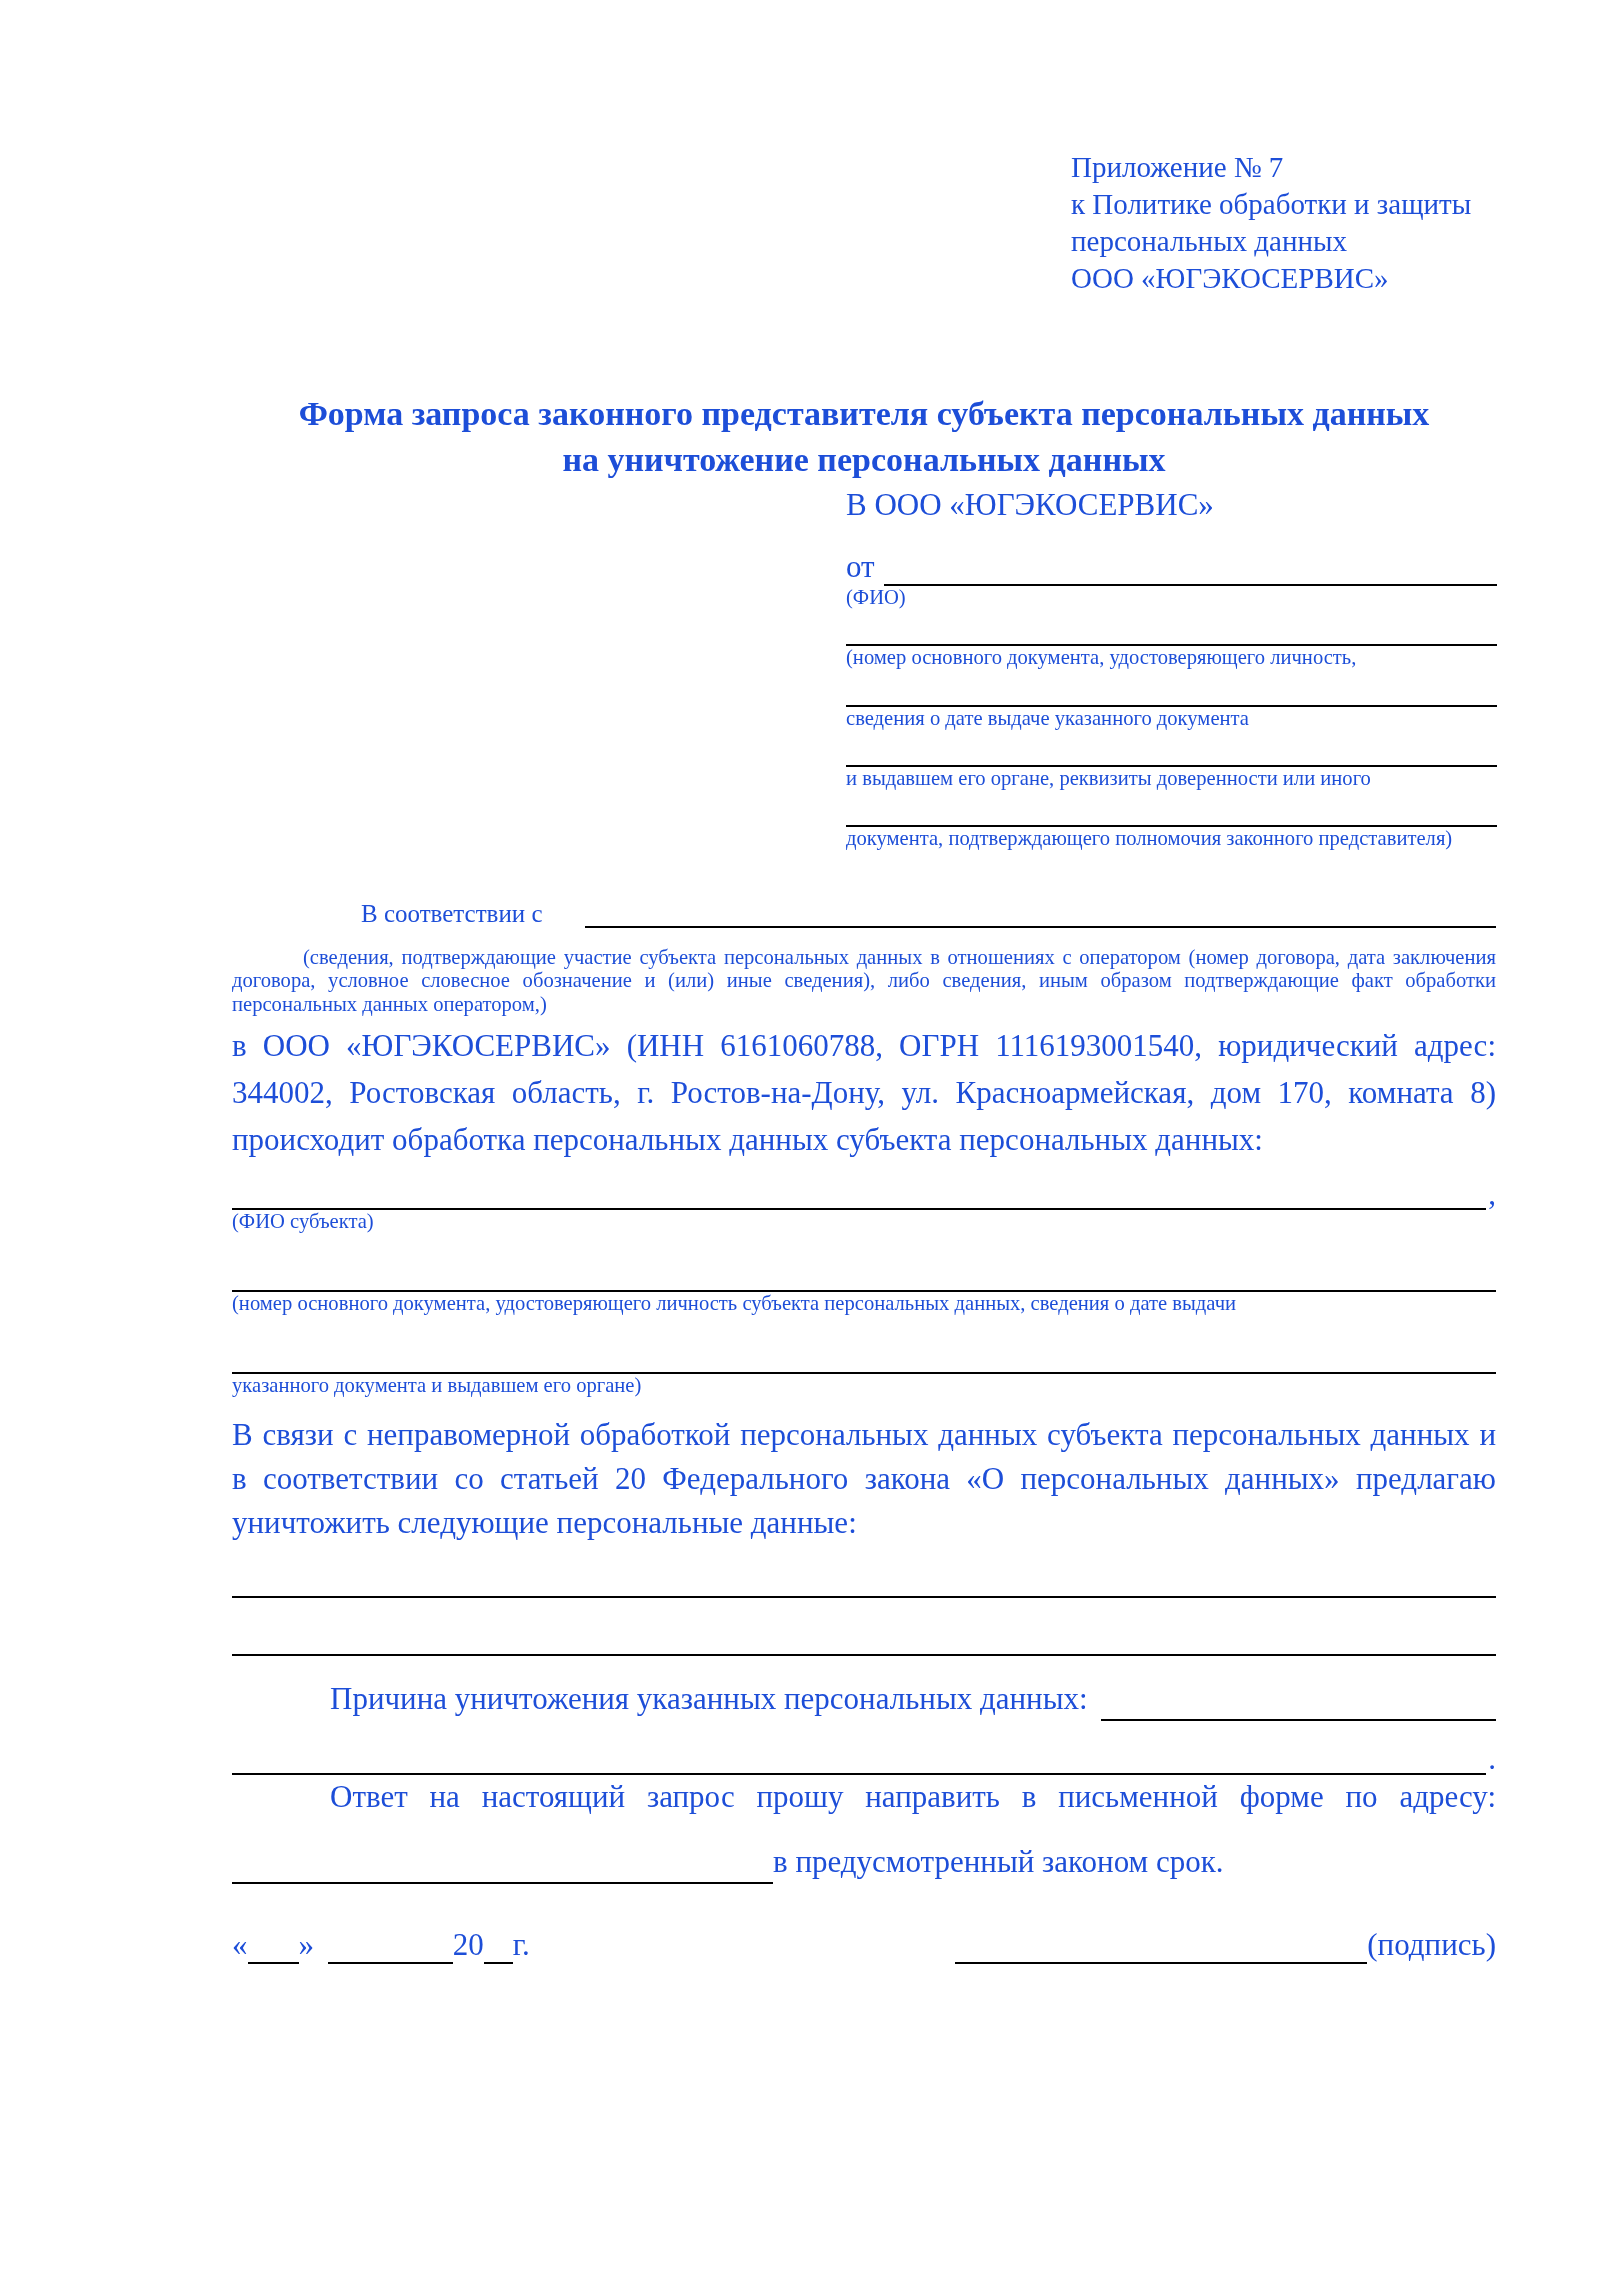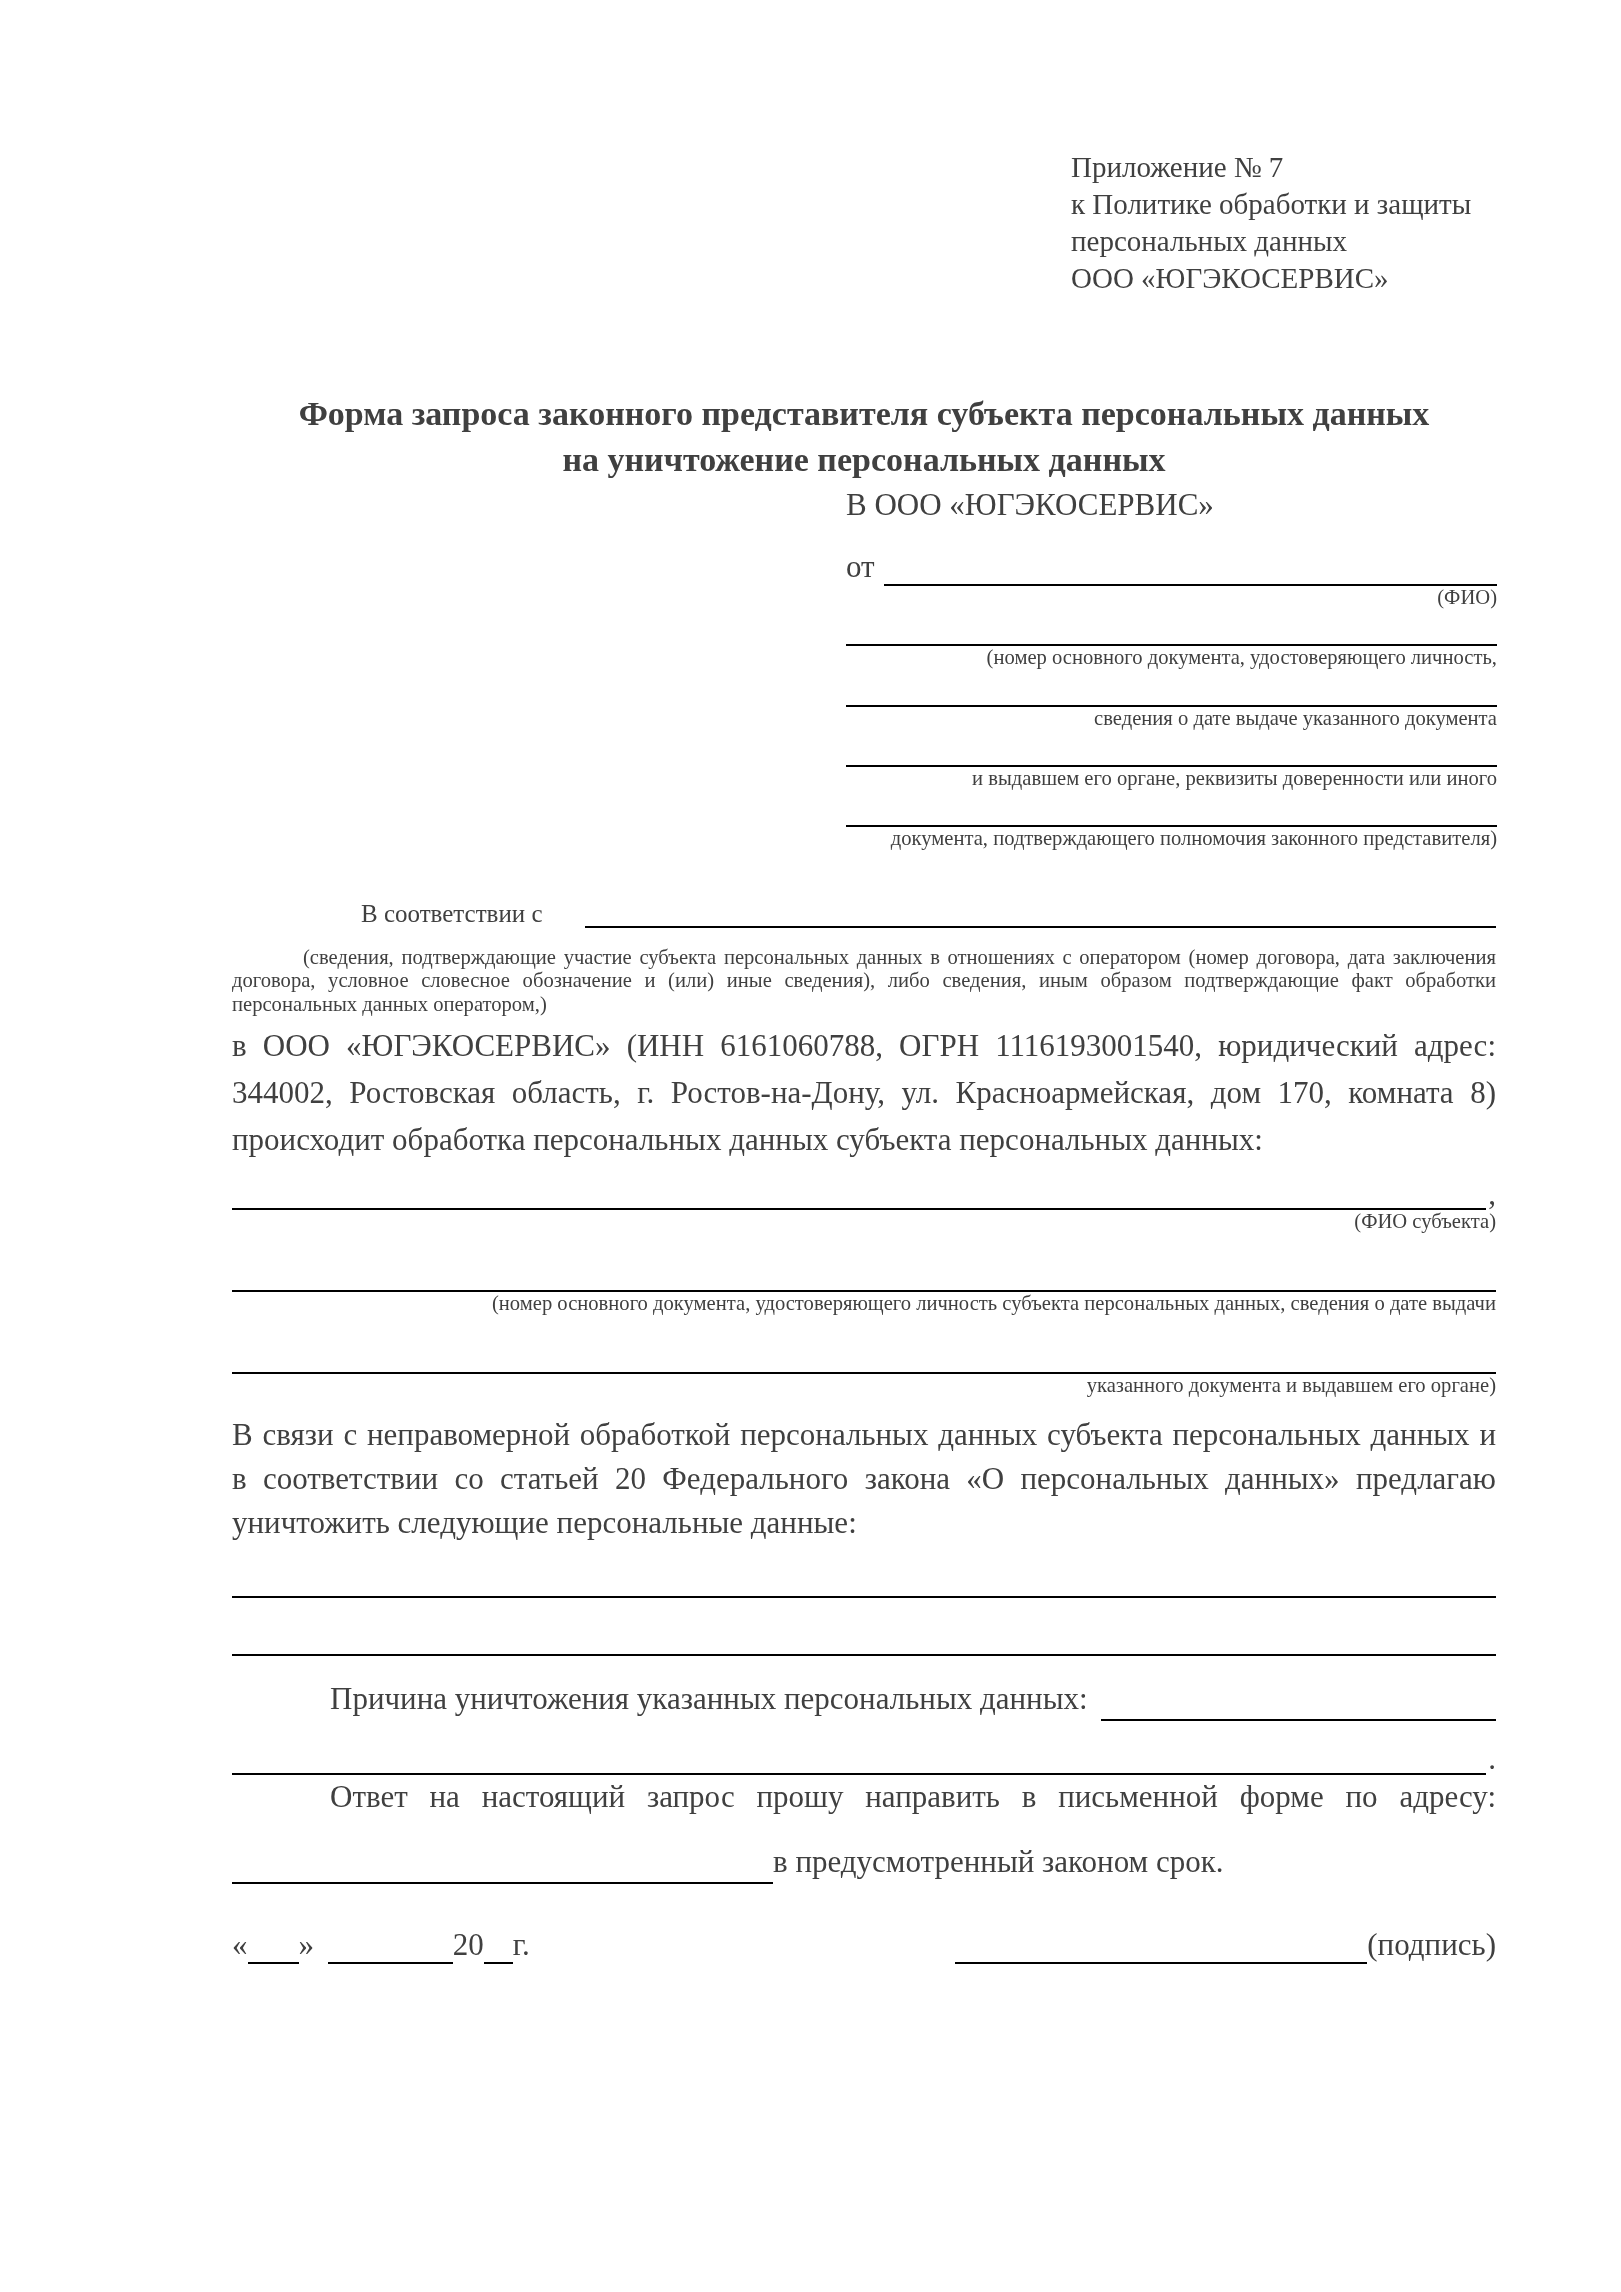--- a/index.html
+++ b/index.html
@@ -1,40 +1,40 @@
 <!DOCTYPE html>
 <html lang="ru"><head>
 <meta charset="utf-8">
 <style>
   * { margin:0; padding:0; box-sizing:border-box; }
   html,body { background:#ffffff; }
   .page {
     position:relative;
     width:1621px; height:2293px;
     background:#ffffff;
-    color:#404040;
+    color:#1d4ed8;
     font-family:"Liberation Serif", serif;
     overflow:hidden;
   }
   .content { position:absolute; left:232px; top:149px; width:1264px; }
 
   
   .annex { margin-left:839px; font-size:29px; line-height:37px; }
 
   
   .title { margin-top:94px; text-align:center; font-weight:bold; font-size:34px; line-height:46px; }
 
   
   .addressee { margin-left:614px; width:651px; font-size:31px; }
   .addr-to { line-height:43px; }
   .flex-row { display:flex; align-items:flex-end;margin-top:21px; }
   .fill { flex:1; border-bottom:2.9px solid #000; height:33px; }
   .from-row { line-height:39px; }
   .from-row .label { margin-right:9.8px; }
-  .caption { font-size:20.6px; line-height:23.5px; text-align:right; }
+  .caption { font-size:20.6px; line-height:23.5px; text-align:left; }
   .blank-line { height:29px; border-bottom:2.9px solid #000; margin-top:7.8px; }
 
   
   .accordance-row { margin-top:44px; font-size:25px;gap:31px; }
   .accordance-row .indent { width:98px; flex:0 0 auto; }
   .accordance-row .label { margin-right:11.8px; white-space:nowrap; }
   .small-just { margin-top:18px; font-size:20.6px; line-height:23.5px; text-align:justify; text-indent:71px; }
   .para { font-size:31px; text-align:justify;margin-top:16px; }
   .op-para { margin-top:5.9px; line-height:47px; }
   .line-row { font-size:31px; }

